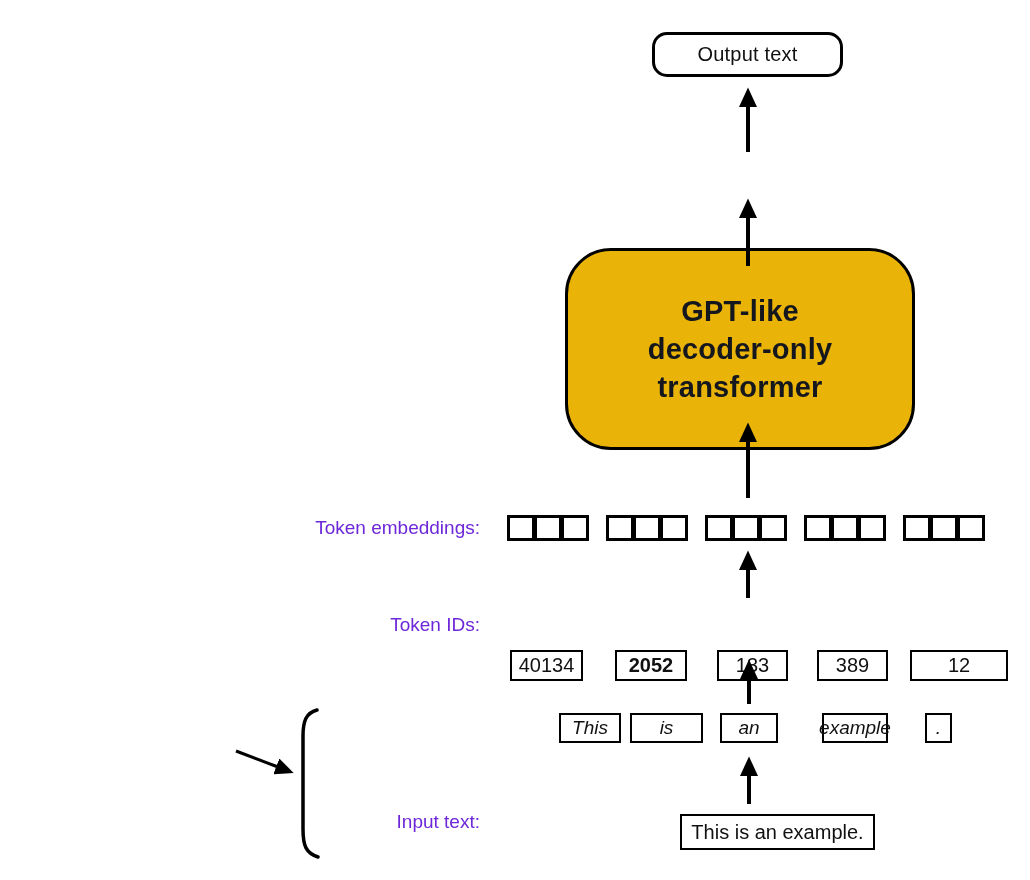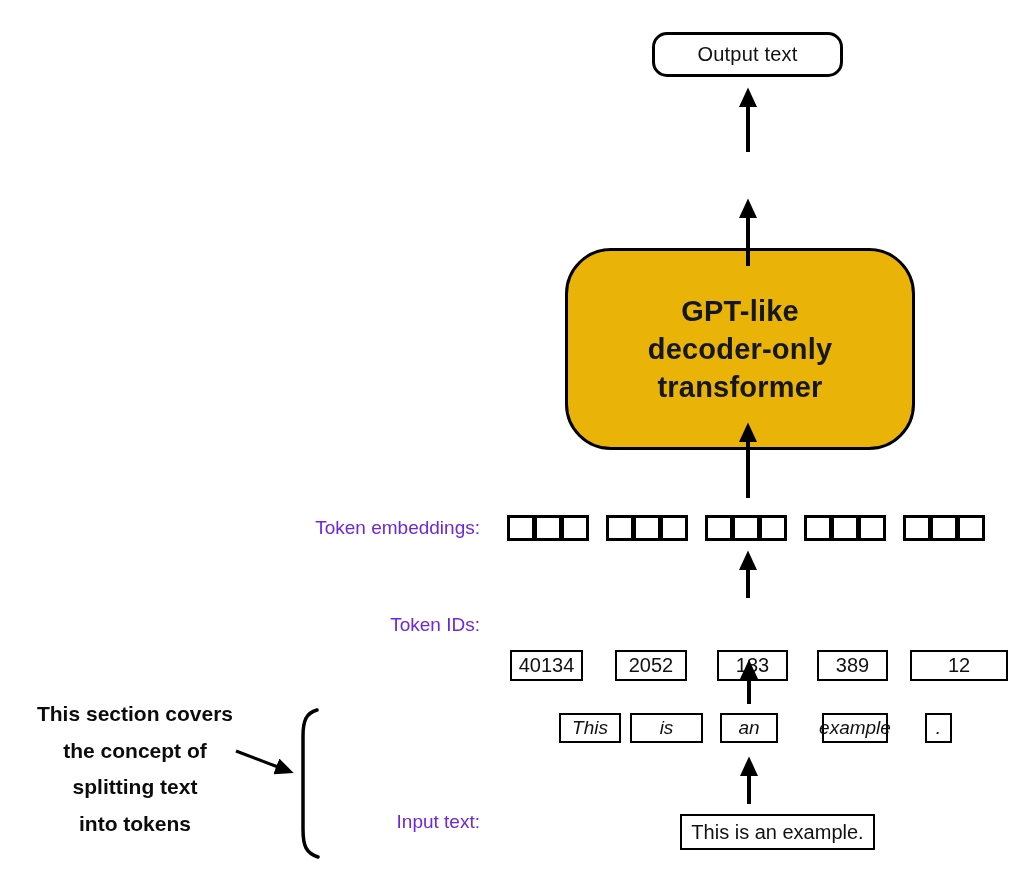--- a/index.html
+++ b/index.html
@@ -38,21 +38,21 @@
   .emb-cell + .emb-cell{margin-left:-1px;}
 
   
   .vbox{
     position:absolute; border:2px solid #000; background:#fff; box-sizing:border-box;
     display:flex; align-items:center; justify-content:center; z-index:2;
     font-size:20px; color:#111;
   }
   .ids-row .vbox{top:610px; height:31px;margin-top:40px;}
   .id-0{left:510px; width:73px;}
-  .id-1{left:615px; width:72px;}
+  .id-1{left:615px; width:72px;font-weight:bold;}
   .id-2{left:717px; width:71px;}
   .id-3{left:817px; width:71px;}
   .id-4{left:910px; width:98px;}
 
   .tok-row .vbox{top:713px; height:30px; font-style:italic; font-size:19px;}
   .tk-0{left:559px; width:62px;}
   .tk-1{left:630px; width:73px;}
   .tk-2{left:720px; width:58px;}
   .tk-3{left:822px; width:66px;}
   .tk-4{left:925px; width:27px;}
@@ -128,24 +128,20 @@
   <div class="tok-row">
     <div class="vbox tk-0">This</div>
     <div class="vbox tk-1">is</div>
     <div class="vbox tk-2">an</div>
     <div class="vbox tk-3">example</div>
     <div class="vbox tk-4">.</div>
   </div>
 
   <div class="vbox input-box">This is an example.</div>
 
-  <div class="annotation">This section covers
-the concept of
-splitting text
-into tokens</div>
 
   <svg class="arrows" width="1030" height="880" viewBox="0 0 1030 880">
     <defs>
       <marker id="ah" markerWidth="5" markerHeight="4.6" refX="0.6" refY="2.3" orient="auto" markerUnits="strokeWidth">
         <path d="M0,0 L5,2.3 L0,4.6 z" fill="#000"></path>
       </marker>
       <marker id="ah3" markerWidth="6.2" markerHeight="5.6" refX="0.6" refY="2.8" orient="auto" markerUnits="strokeWidth">
         <path d="M0,0 L6.2,2.8 L0,5.6 z" fill="#000"></path>
       </marker>
     </defs>

